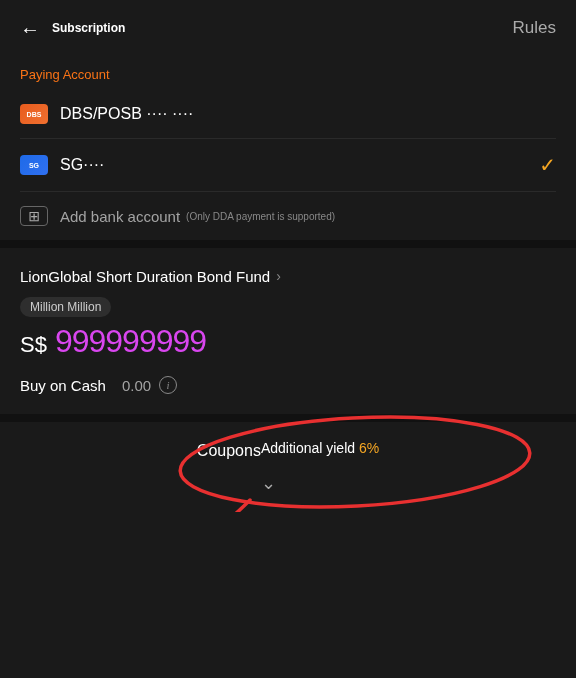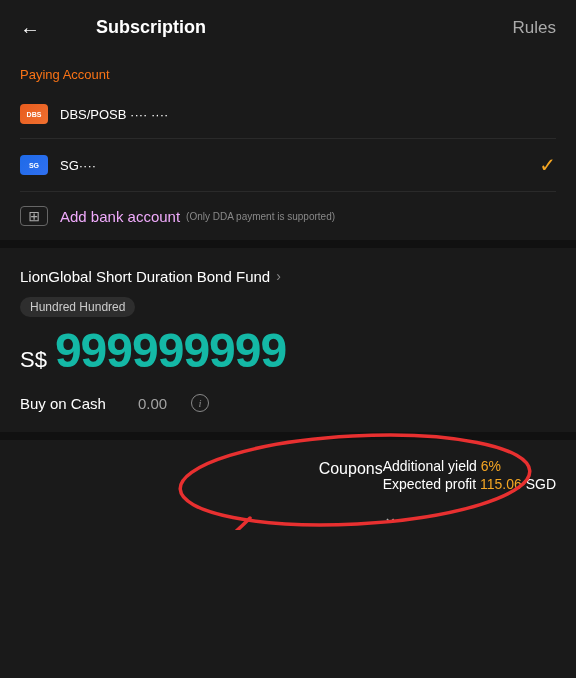--- a/index.html
+++ b/index.html
@@ -27,24 +27,23 @@
       gap: 12px;
     }
 
     .back-arrow {
       font-size: 20px;
       color: #ffffff;
       cursor: pointer;
     }
 
     .header-title {
-      font-size: 18px;
+      font-size: 12px;
       font-weight: 600;
       color: #ffffff;
-      margin-left: 44px;
     }
 
     .header-rules {
       font-size: 17px;
       color: #aaaaaa;
       cursor: pointer;
     }
 
     .section-label {
       padding: 12px 20px 8px 20px;
@@ -99,28 +98,28 @@
       margin-right: 12px;
       flex-shrink: 0;
       display: flex;
       align-items: center;
       justify-content: center;
       color: #aaaaaa;
       font-size: 14px;
     }
 
     .account-name {
-      font-size: 13px;
+      font-size: 16px;
       color: #ffffff;
       flex: 1;
     }
 
     .account-name-add {
       font-size: 15px;
-      color: #f0abfc;
+      color: #a3a3a3;
     }
 
     .add-note {
       font-size: 10px;
       color: #888888;
       margin-left: 6px;
     }
 
     .checkmark {
       color: #f5a623;
@@ -173,30 +172,30 @@
       margin-bottom: 16px;
     }
 
     .currency-label {
       font-size: 22px;
       font-weight: 300;
       color: #ffffff;
     }
 
     .amount-value {
-      font-size: 48px;
-      font-weight: 700;
-      color: #14b8a6;
+      font-size: 32px;
+      font-weight: 400;
+      color: #d946ef;
       letter-spacing: -1px;
     }
 
     .buy-on-cash-row {
       display: flex;
       align-items: center;
-      gap: 24px;
+      gap: 8px;
       margin-bottom: 4px;
     }
 
     .buy-on-cash-label {
       font-size: 15px;
       color: #ffffff;
     }
 
     .buy-on-cash-value {
       font-size: 15px;
@@ -225,21 +224,21 @@
     }
 
     .coupons-section {
       padding: 18px 20px;
       background-color: #1a1a1a;
     }
 
     .coupons-row {
       display: flex;
       align-items: flex-start;
-      justify-content: flex-end;
+      justify-content: center;
     }
 
     .coupons-label {
       font-size: 16px;
       color: #ffffff;
       font-weight: 500;
       margin-top: 2px;
     }
 
     .coupons-right {
@@ -315,21 +314,21 @@
   <span class="add-note">(Only DDA payment is supported)</span>
 </div>
 
 <div class="section-divider"></div>
 
 <div class="fund-section">
   <div class="fund-name-row">
     <span class="fund-name-text">LionGlobal Short Duration Bond Fund</span>
     <span class="fund-chevron">›</span>
   </div>
-  <div class="amount-badge">Hundred Hundred</div>
+  <div class="amount-badge">Million Million</div>
   <div class="amount-display">
     <span class="currency-label">S$</span>
     <span class="amount-value">999999999</span>
   </div>
   <div class="buy-on-cash-row">
     <span class="buy-on-cash-label">Buy on Cash</span>
     <span class="buy-on-cash-value">0.00</span>
     <div class="info-icon">i</div>
   </div>
 </div>
@@ -339,25 +338,20 @@
 <div class="coupons-section-wrapper">
   <div class="coupons-section">
     <div class="coupons-row">
       <span class="coupons-label">Coupons</span>
       <div class="coupons-right">
         <div class="coupons-info">
           <div class="additional-yield-text">
             <span>Additional yield</span>
             <span class="yield-percent">6%</span>
           </div>
-          <div class="expected-profit-text">
-            <span>Expected profit</span>
-            <span class="profit-value">115.06</span>
-            <span>SGD</span>
-          </div>
         </div>
         <span class="chevron-down">⌄</span>
       </div>
     </div>
   </div>
 
   <svg style="position:absolute;top:-10px;left:160px;width:380px;height:100px;pointer-events:none;" viewBox="0 0 380 100" fill="none" xmlns="http://www.w3.org/2000/svg">
     <ellipse cx="195" cy="50" rx="175" ry="44" stroke="#e83030" stroke-width="3.5" fill="none" stroke-dasharray="none" style="transform:rotate(-3deg);transform-origin:195px 50px;"></ellipse>
 
     <path d="M90 88 Q70 108 55 118" stroke="#e83030" stroke-width="3.5" fill="none" stroke-linecap="round"></path>

